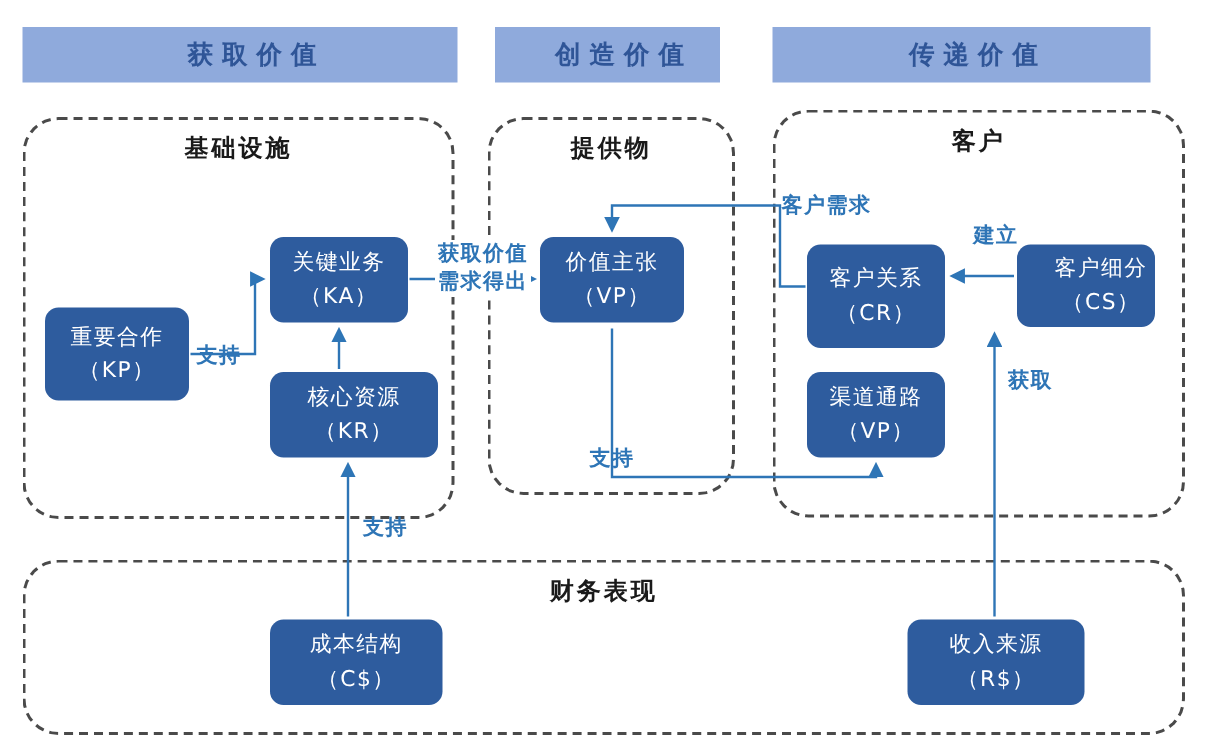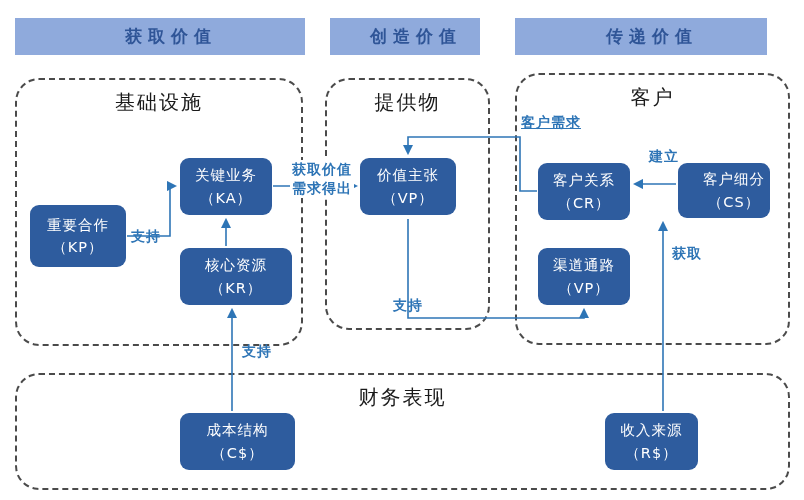--- a/index.html
+++ b/index.html
@@ -6,21 +6,21 @@
   html,body { background:#ffffff; }
   body { font-family:"DejaVu Sans","Liberation Sans",sans-serif; }
   .canvas { position:relative; width:804px; height:500px; background:#fff; overflow:hidden; border-radius:14px; }
 
   .hdr { position:absolute; height:37px; background:#8FAADC; color:#2F5597;
          font-size:17px; font-weight:bold; display:flex; align-items:center; justify-content:center;
          letter-spacing:6px; padding-left:22px; }
 
   .sect { position:absolute; border:2px dashed #4a4a4a; border-radius:24px; }
   .sect-title { position:absolute; top:9px; left:0; width:100%; text-align:center;
-                font-size:20px; font-weight:normal; color:#1a1a1a; letter-spacing:2px; }
+                font-size:16px; font-weight:bold; color:#1a1a1a; letter-spacing:2px; }
 
   svg.arrows { position:absolute; left:0; top:0; pointer-events:none; }
   svg.arrows path.edge { fill:none; stroke:#2E75B6; stroke-width:1.6px; }
 
   .node { position:absolute; background:#2E5C9E; color:#ffffff; border-radius:9px;
           display:flex; flex-direction:column; align-items:center; justify-content:center;
           font-size:14.5px; line-height:1.55; letter-spacing:1px; }
 
   .elabel { position:absolute; color:#2E75B6; font-size:14px; font-weight:bold; letter-spacing:1px; }
   .elabel.multiline { white-space:pre-line; background:#ffffff; text-align:center; line-height:1.35; padding:0 1px; }
@@ -72,43 +72,43 @@
     <span>（KP）</span>
   </div>
   <div class="node" style="left:180px;top:248px;width:112px;height:57px;">
     <span>核心资源</span>
     <span>（KR）</span>
   </div>
   <div class="node" style="left:360px;top:158px;width:96px;height:57px;">
     <span>价值主张</span>
     <span>（VP）</span>
   </div>
-  <div class="node" style="left:538px;top:163px;width:92px;height:57px;">
+  <div class="node" style="left:538px;top:163px;width:92px;height:69px;">
     <span>客户关系</span>
     <span>（CR）</span>
   </div>
   <div class="node" style="left:678px;top:163px;width:92px;height:55px;padding-left:20px;">
     <span>客户细分</span>
     <span>（CS）</span>
   </div>
   <div class="node" style="left:538px;top:248px;width:92px;height:57px;">
     <span>渠道通路</span>
     <span>（VP）</span>
   </div>
   <div class="node" style="left:180px;top:413px;width:115px;height:57px;">
     <span>成本结构</span>
     <span>（C$）</span>
   </div>
-  <div class="node" style="left:605px;top:413px;width:93px;height:57px;">
+  <div class="node" style="left:605px;top:413px;width:118px;height:57px;">
     <span>收入来源</span>
     <span>（R$）</span>
   </div>
 
   <span class="elabel" style="left:131px;top:228px;">支持</span>
   <span class="elabel multiline" style="left:290px;top:160px;width:64px;">获取价值
 需求得出</span>
-  <span class="elabel" style="left:521px;top:114px;text-decoration:underline;">客户需求</span>
+  <span class="elabel" style="left:521px;top:128px;">客户需求</span>
   <span class="elabel" style="left:649px;top:148px;">建立</span>
   <span class="elabel" style="left:672px;top:245px;">获取</span>
   <span class="elabel" style="left:393px;top:297px;">支持</span>
   <span class="elabel" style="left:242px;top:343px;">支持</span>
 
 </div>
 
 </body></html>

